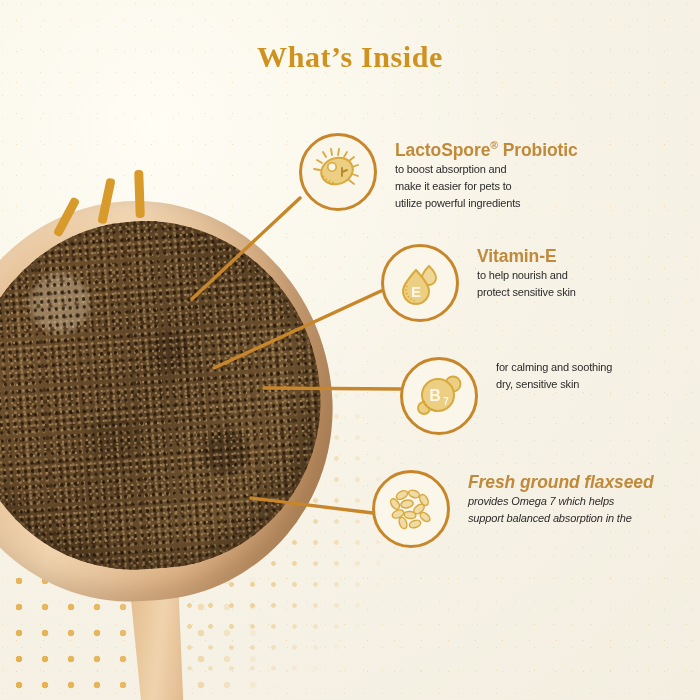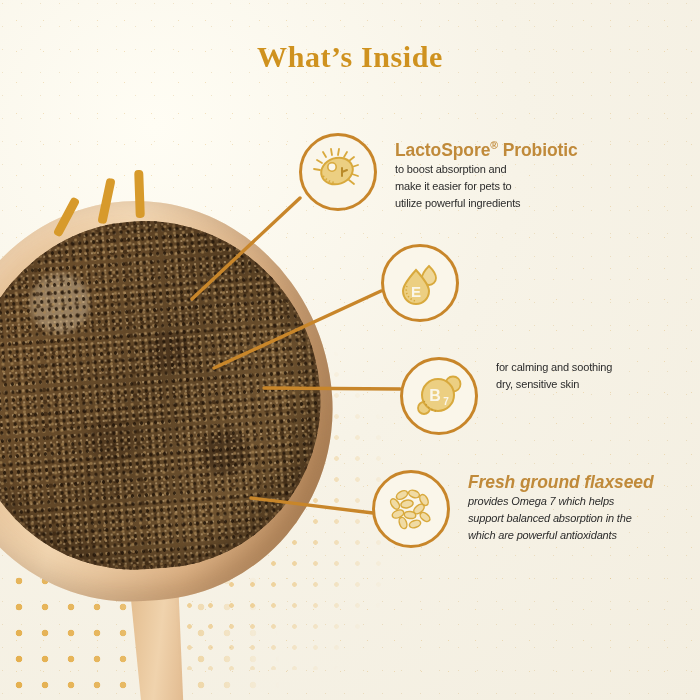--- a/index.html
+++ b/index.html
@@ -197,20 +197,25 @@
 
   <div class="callout" id="c1">
     <div class="icon-circle">
       <svg width="50" height="50" viewBox="0 0 50 50">
         <path d="M34 8 C39 13 41 17 41 20 a7 7 0 0 1-14 0 c0-3 2-7 7-12z" fill="#efd798" stroke="#d8a93d" stroke-width="1.8"></path>
         <path d="M21 12 C30 22 34 28 34 33 a13 13 0 0 1-26 0 c0-5 4-11 13-21z" fill="#eccf82" stroke="#d8a93d" stroke-width="2"></path>
         <path d="M12 28 a11 11 0 0 0 10 15" stroke="#d8a93d" stroke-width="1.6" fill="none" stroke-dasharray="1.3 2.2"></path>
         <text x="21" y="39" font-family="Liberation Sans, sans-serif" font-size="15" font-weight="bold" fill="#faf6ea" text-anchor="middle">E</text>
       </svg>
     </div>
+    <div class="txt">
+      <p class="h">Vitamin-E</p>
+      <p class="b">to help nourish and</p>
+      <p class="b">protect sensitive skin</p>
+    </div>
   </div>
 
   <div class="callout" id="c2">
     <div class="icon-circle">
       <svg width="52" height="52" viewBox="0 0 52 52">
         <circle cx="40" cy="14" r="7.5" fill="#eccf82" stroke="#d8a93d" stroke-width="1.8"></circle>
         <circle cx="11" cy="38" r="6" fill="#eccf82" stroke="#d8a93d" stroke-width="1.8"></circle>
         <circle cx="25" cy="25" r="16" fill="#eccf82" stroke="#d8a93d" stroke-width="2"></circle>
         <path d="M11 31 a16 16 0 0 0 12 10" stroke="#c99a30" stroke-width="1.6" fill="none" stroke-dasharray="1.4 2.3"></path>
         <text x="22" y="31" font-family="Liberation Sans, sans-serif" font-size="16" font-weight="bold" fill="#faf6ea" text-anchor="middle">B</text>
@@ -238,17 +243,16 @@
           <ellipse cx="40" cy="34" rx="5.6" ry="3.4" transform="rotate(40 40 34)"></ellipse>
           <ellipse cx="18" cy="40" rx="5.8" ry="3.5" transform="rotate(70 18 40)"></ellipse>
           <ellipse cx="30" cy="41" rx="5.8" ry="3.5" transform="rotate(-18 30 41)"></ellipse>
         </g>
       </svg>
     </div>
     <div class="txt">
       <p class="h">Fresh ground flaxseed</p>
       <p class="b">provides Omega 7 which helps</p>
       <p class="b">support balanced absorption in the</p>
-      <p class="b">which are powerful antioxidants</p>
     </div>
   </div>
 
 </div>
 
 </body></html>

